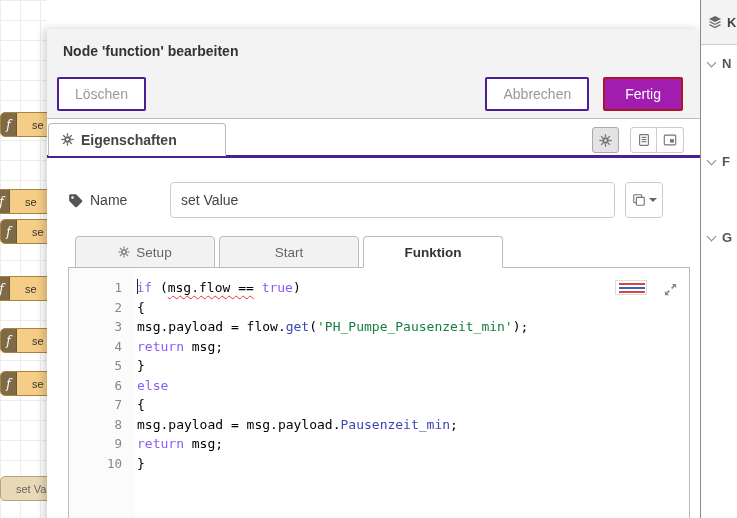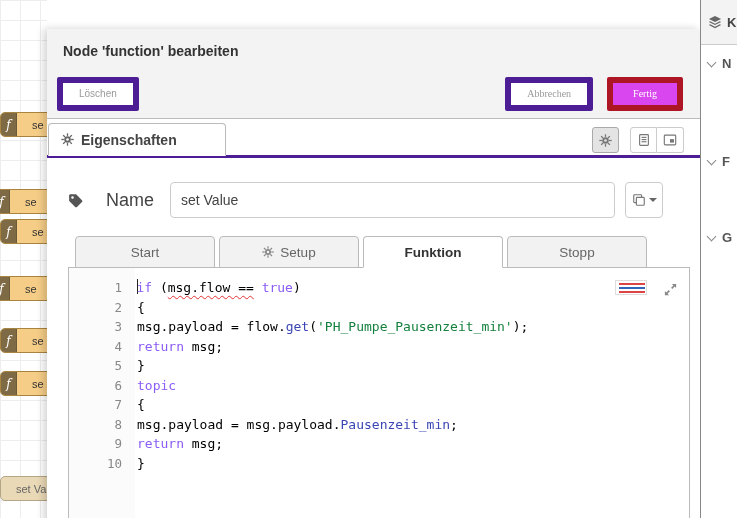--- a/index.html
+++ b/index.html
@@ -19,42 +19,42 @@
   .n4{top:276px;left:-7px;} .n5{top:328px;left:0;} .n6{top:371px;left:0;}
   .n7{top:476px;left:0;width:66px;background:#ead9b6;border-color:#b2a686;color:#666;}
 
   
   .tray { position:absolute; left:47px; top:13px; width:653px; height:518px; background:#fff;
     box-shadow:-3px 0 8px rgba(0,0,0,.18); display:flex; flex-direction:column;margin-top:16px; }
   .tray-header { height:44px; flex:none; background:#f3f3f3; display:flex; align-items:center; padding:0 16px;
     font-weight:bold; font-size:14px; color:#333; }
   .tray-toolbar { height:46px; flex:none; background:#f3f3f3; border-bottom:1px solid #bbb;
     display:flex; align-items:center; justify-content:space-between; padding:0 17px 4px 10px; }
-  .btn { height:34px; padding:0 16px; background:#fff; border:6px solid #4c1d95; border-radius:2px;
-    color:#999; font-size:10px; font-family:inherit; cursor:pointer; }
-  .btn-red { background:#d946ef; border-color:#AD1625; color:#fff; padding:4px 20px; }
-  .toolbar-right { display:flex; gap:14px;font-family:Liberation Serif, serif; }
+  .btn { height:34px; padding:0 16px; background:#fff; border:2px solid #4c1d95; border-radius:2px;
+    color:#999; font-size:14px; font-family:inherit; cursor:pointer; }
+  .btn-red { background:#a21caf; border-color:#AD1625; color:#fff; padding:4px 20px; }
+  .toolbar-right { display:flex; gap:14px; }
 
   .tray-body { flex:1; background:#fff; position:relative; padding-top:6px; }
 
   .props-row { position:relative; height:33px; border-bottom:3px solid #4c1d95; }
   .props-tab { position:absolute; left:1px; bottom:-1px; width:178px; height:33px; background:#fff;
     border:1px solid #bbb; border-bottom:1px solid #fff; border-radius:4px 4px 0 0;
     display:flex; align-items:center; gap:7px; padding:0 12px; font-weight:bold; font-size:14px; color:#444; cursor:pointer; }
   .props-actions { position:absolute; right:16px; top:2px; display:flex; gap:11px; align-items:center; }
   .icon-btn { width:27px; height:26px; background:#fff; border:1px solid #ccc; border-radius:3px;
     display:flex; align-items:center; justify-content:center; padding:0; cursor:pointer; }
   .icon-btn.pressed { background:#e4e4e4; border-color:#aaa; }
   .btn-pair { display:flex; }
   .btn-pair .icon-btn:first-child { border-radius:3px 0 0 3px; }
   .btn-pair .icon-btn:last-child { border-radius:0 3px 3px 0; border-left:none; }
 
   .name-row { display:flex; align-items:center; margin:24px 0 0 21px; height:36px; }
   .name-row .tagic { width:15px; flex:none; display:flex; }
-  .name-row label { margin-left:7px; width:80px; font-size:18px; color:#444;text-align:center; }
+  .name-row label { margin-left:7px; width:80px; font-size:14px; color:#444; }
   .name-input { width:445px; height:36px; border:1px solid #ccc; border-radius:4px; padding:0 10px;
     font-size:14px; color:#444; font-family:inherit; }
   .opt-btn { margin-left:10px; width:38px; height:36px; border:1px solid #ccc; border-radius:4px; background:#fff;
     display:flex; align-items:center; justify-content:center; gap:3px; cursor:pointer; }
   .caret { width:0; height:0; border-left:4px solid transparent; border-right:4px solid transparent; border-top:4px solid #666; }
 
   .ftabs { display:flex; gap:4px; margin:18px 0 0 28px; position:relative; z-index:2; }
   .ftab { width:140px; height:32px; background:#f2f2f2; border:1px solid #bbb; border-radius:4px 4px 0 0;
     display:flex; align-items:center; justify-content:center; gap:6px; font-size:13.5px; color:#666;
     margin-bottom:-1px; cursor:pointer; }
@@ -215,46 +215,43 @@
                 <rect x="2" y="2" width="9" height="9" rx="1" fill="none" stroke="#777" stroke-width="1.3"></rect>
                 <rect x="5" y="5" width="9" height="9" rx="1" fill="#fff" stroke="#777" stroke-width="1.3"></rect>
               </svg>
           </span>
           <span class="caret"></span>
         </button>
       </div>
 
       <div class="ftabs">
         <div class="ftab">
-          <span>Start</span>
-        </div>
-        <div class="ftab">
           <span style="display:flex;">
             <svg viewBox="0 0 20 20" width="12" height="12">
                 <g fill="#888">
                   <circle cx="10" cy="10" r="5"></circle>
                   <rect x="9" y="0.5" width="2" height="4"></rect>
                   <rect x="9" y="15.5" width="2" height="4"></rect>
                   <rect x="0.5" y="9" width="4" height="2"></rect>
                   <rect x="15.5" y="9" width="4" height="2"></rect>
                   <rect x="9" y="0.5" width="2" height="4" transform="rotate(45 10 10)"></rect>
                   <rect x="9" y="15.5" width="2" height="4" transform="rotate(45 10 10)"></rect>
                   <rect x="0.5" y="9" width="4" height="2" transform="rotate(45 10 10)"></rect>
                   <rect x="15.5" y="9" width="4" height="2" transform="rotate(45 10 10)"></rect>
                   <circle cx="10" cy="10" r="2.1" fill="#f2f2f2"></circle>
                 </g>
               </svg>
           </span>
           <span>Setup</span>
         </div>
+        <div class="ftab">
+          <span>Start</span>
+        </div>
         <div class="ftab active">
           <span>Funktion</span>
-        </div>
-        <div class="ftab">
-          <span>Stopp</span>
         </div>
       </div>
 
       <div class="editor">
         <div class="gutter" id="gutter">
             <div class="ln">1</div>
             <div class="ln">2</div>
             <div class="ln">3</div>
             <div class="ln">4</div>
             <div class="ln">5</div>
@@ -263,21 +260,21 @@
             <div class="ln">8</div>
             <div class="ln">9</div>
             <div class="ln">10</div>
           </div>
         <div class="codearea" id="code">
             <div class="cl"><span class="cursor"></span><span class="k">if</span><span class="p"> (</span><span class="p sq">msg.flow ==</span><span class="p"> </span><span class="k">true</span><span class="p">)</span></div>
             <div class="cl"><span class="p">{</span></div>
             <div class="cl"><span class="p">msg.payload = flow.</span><span class="pr">get</span><span class="p">(</span><span class="s">'PH_Pumpe_Pausenzeit_min'</span><span class="p">);</span></div>
             <div class="cl"><span class="k">return</span><span class="p"> msg;</span></div>
             <div class="cl"><span class="p">}</span></div>
-            <div class="cl"><span class="k">topic</span></div>
+            <div class="cl"><span class="k">else</span></div>
             <div class="cl"><span class="p">{</span></div>
             <div class="cl"><span class="p">msg.payload = msg.payload.</span><span class="pr">Pausenzeit_min</span><span class="p">;</span></div>
             <div class="cl"><span class="k">return</span><span class="p"> msg;</span></div>
             <div class="cl"><span class="p">}</span></div>
           </div>
         <span class="ed-badge"></span>
         <button class="expand-btn">
           <span style="display:flex;">
             <svg viewBox="0 0 16 16" width="15" height="15" fill="#888">
                 <path d="M9.5 2H14v4.5l-1.6-1.6-2.5 2.5-1.3-1.3 2.5-2.5L9.5 2z"></path>

